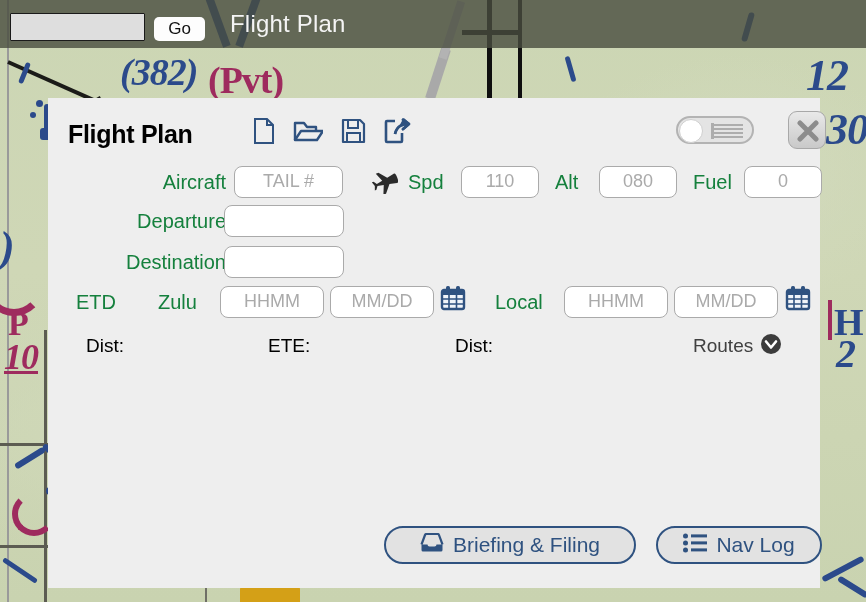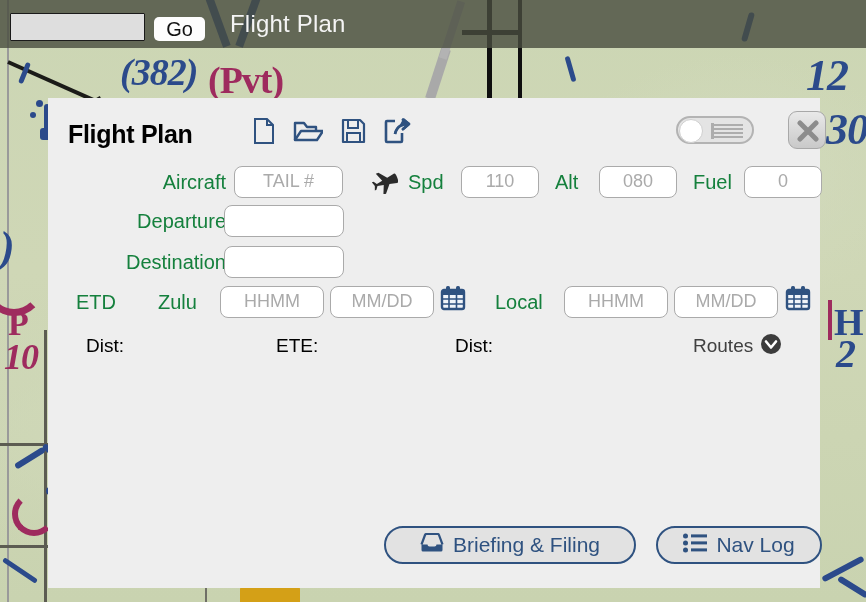--- a/index.html
+++ b/index.html
@@ -55,21 +55,21 @@
     background: #dedede;
     border: 1px solid #1a1a1a;
     border-radius: 1px;
   }
   #go-button {
     position: absolute; left: 154px; top: 17px;
     width: 51px; height: 24px;
     background: #fdfdfd;
     border-radius: 5px;
     color: #111;
-    font-size: 20px;
+    font-size: 17px;
     line-height: 24px;
     text-align: center;
     cursor: pointer;
   }
   #top-bar-title {
     position: absolute; left: 230px; top: 9px;
     color: #f4f4f4;
     font-size: 24px;
     line-height: 30px;
     letter-spacing: 0.2px;
@@ -241,21 +241,21 @@
 
   <div class="magenta" style="left:-16px;top:256px;width:60px;height:60px;border-radius:50%;background:transparent;border:7px solid #9e2b5e;border-right-color:transparent;border-top-color:transparent;"></div>
   <div class="magenta" style="left:12px;top:492px;width:44px;height:44px;border-radius:50%;background:transparent;border:6px solid #9e2b5e;border-right-color:transparent;border-top-color:transparent;"></div>
   <div class="magenta" style="left:828px;top:300px;width:4px;height:40px;"></div>
 
   <div class="chartlabel" style="left:88px;top:50px;font-size:38px;margin-left:32px;">(382)</div>
   <div class="chartlabel mag" style="left:208px;top:58px;font-size:38px;font-style:normal;">(Pvt)</div>
   <div class="chartlabel" style="left:806px;top:50px;font-size:44px;">12</div>
   <div class="chartlabel" style="left:826px;top:104px;font-size:44px;">30</div>
   <div class="chartlabel mag up" style="left:8px;top:305px;font-size:34px;">P</div>
-  <div class="chartlabel mag" style="left:4px;top:336px;font-size:36px;">10</div>
+  <div class="chartlabel mag" style="left:4px;top:336px;font-size:36px;text-decoration:underline;">10</div>
   <div class="chartlabel" style="left:834px;top:300px;font-size:38px;font-style:normal;">H</div>
   <div class="chartlabel" style="left:836px;top:330px;font-size:40px;">2</div>
   <div class="chartlabel" style="left:0px;top:222px;font-size:44px;">)</div>
 
   <div style="position:absolute;left:214px;top:-4px;width:8px;height:52px;background:#2b4a8b;transform:rotate(-20deg);"></div>
   <div style="position:absolute;left:244px;top:-4px;width:8px;height:52px;background:#2b4a8b;transform:rotate(20deg);"></div>
 </div>
 
 <div id="top-bar">
   <div id="url-field"></div>
@@ -361,21 +361,21 @@
     <svg width="26" height="26" viewBox="0 0 26 26">
       <rect x="2" y="5" width="22" height="19" rx="2" fill="#f0f4f9" stroke="#2f5280" stroke-width="2.4"></rect>
       <rect x="2" y="5" width="22" height="5" fill="#2f5280"></rect>
       <rect x="6" y="1" width="4" height="6" rx="1.6" fill="#2f5280"></rect>
       <rect x="16" y="1" width="4" height="6" rx="1.6" fill="#2f5280"></rect>
       <path d="M2 14 H24 M2 19 H24 M9 10 V24 M16.5 10 V24" stroke="#2f5280" stroke-width="1.6"></path>
     </svg>
   </span>
 
   <div class="summary" style="left:38px;top:236px;">Dist:</div>
-  <div class="summary" style="left:228px;top:236px;">ETE:</div>
+  <div class="summary" style="left:220px;top:236px;">ETE:</div>
   <div class="summary" style="left:407px;top:236px;">Dist:</div>
 
   <div id="routes-toggle">
     <span id="routes-label">Routes</span>
     <span>
       <svg width="22" height="22" viewBox="0 0 22 22">
         <circle cx="11" cy="11" r="10" fill="#3c3c3c"></circle>
         <path d="M6 8.5 L11 14.5 L16 8.5" fill="none" stroke="#ffffff" stroke-width="2.6" stroke-linecap="round" stroke-linejoin="round"></path>
       </svg>
     </span>

